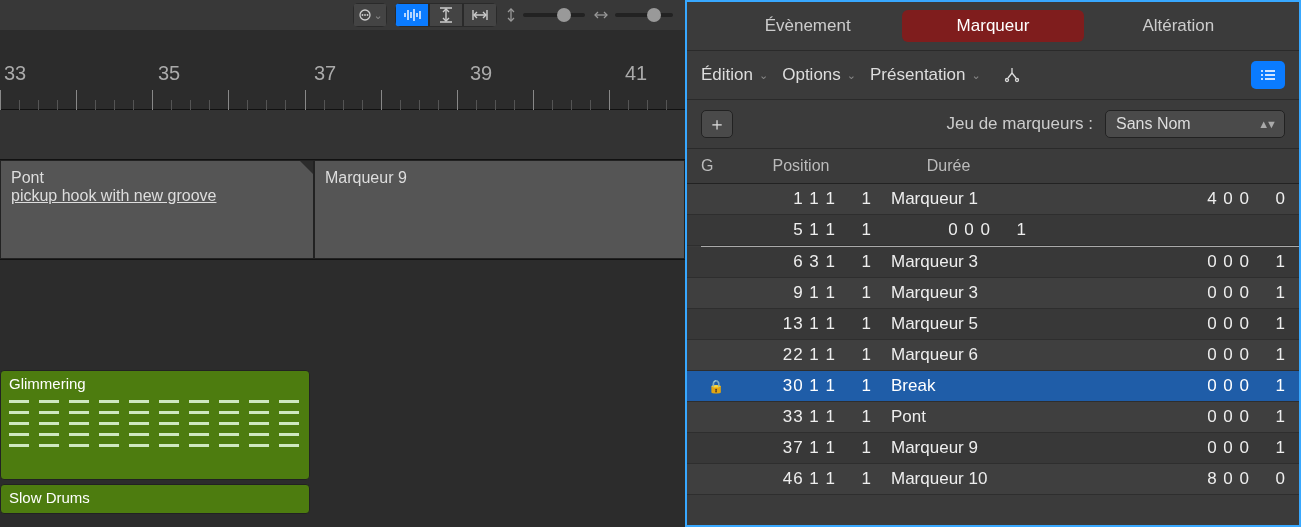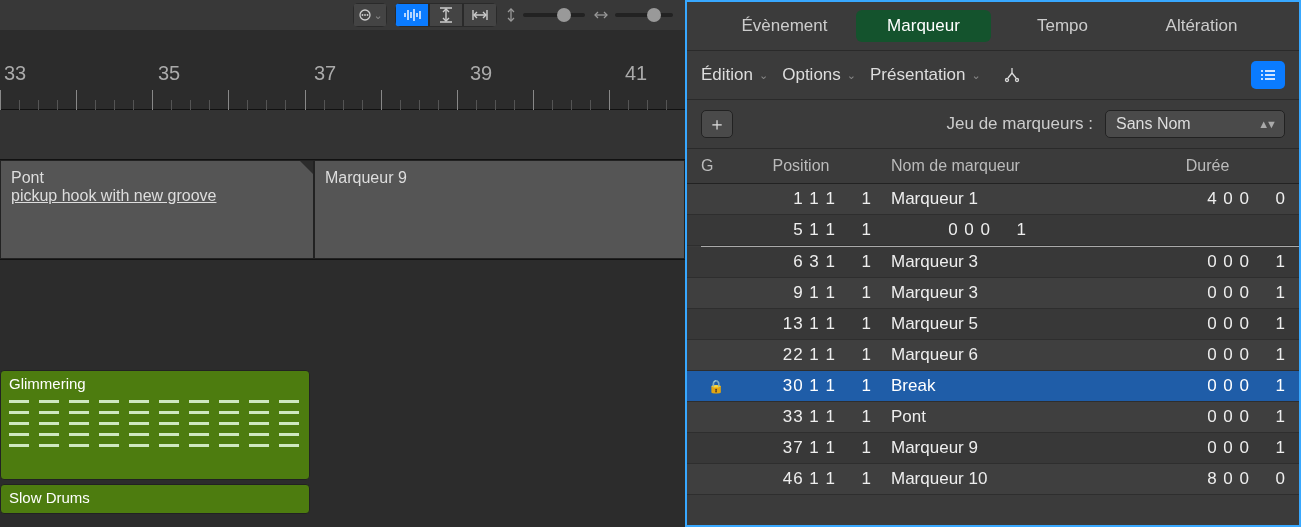--- a/index.html
+++ b/index.html
@@ -163,21 +163,21 @@
   }
   .tab {
     flex:1;
     text-align: center;
     padding: 6px 12px;
     border-radius: 6px;
     font-size: 17px;
     color: #ccc;
     cursor: pointer;
   }
-  .tab.active { background: #14532d; color: #fff; }
+  .tab.active { background: #7f1d1d; color: #fff; }
   .menubar {
     display: flex;
     align-items: center;
     gap: 14px;
     padding: 10px 14px;
     border-bottom: 1px solid #2a2a2a;
     text-align: center;
   }
   .menu-item {
     display: flex;
@@ -461,21 +461,20 @@
     <div class="audio-clip slow">
       <span>Slow Drums</span>
     </div>
   </div>
 </div>
 
 <div class="right">
   <div class="tabs">
     <div class="tab">Évènement</div>
     <div class="tab active">Marqueur</div>
-    <div class="tab">Tempo</div>
     <div class="tab">Altération</div>
   </div>
 
   <div class="menubar">
     <div class="menu-item">
         <span>Édition</span>
         <span class="chev">⌄</span>
       </div>
     <div class="menu-item">
         <span>Options</span>
@@ -517,21 +516,20 @@
     <span class="set-label">Jeu de marqueurs :</span>
     <div class="set-select">
       <span>Sans Nom</span>
       <span class="updown">▲▼</span>
     </div>
   </div>
 
   <div class="table-header">
     <div class="col-g">G</div>
     <div class="col-pos">Position</div>
-    <div class="col-name">Nom de marqueur</div>
     <div class="col-dur">Durée</div>
   </div>
 
   <div class="table-body" id="table-body">
       <div class="row">
         <div class="cell-g"></div>
         <div class="cell-pos">1 1 1</div>
         <div class="cell-pos2">1</div>
         <div class="cell-name">Marqueur 1</div>
         <div class="cell-dur">4 0 0</div>

